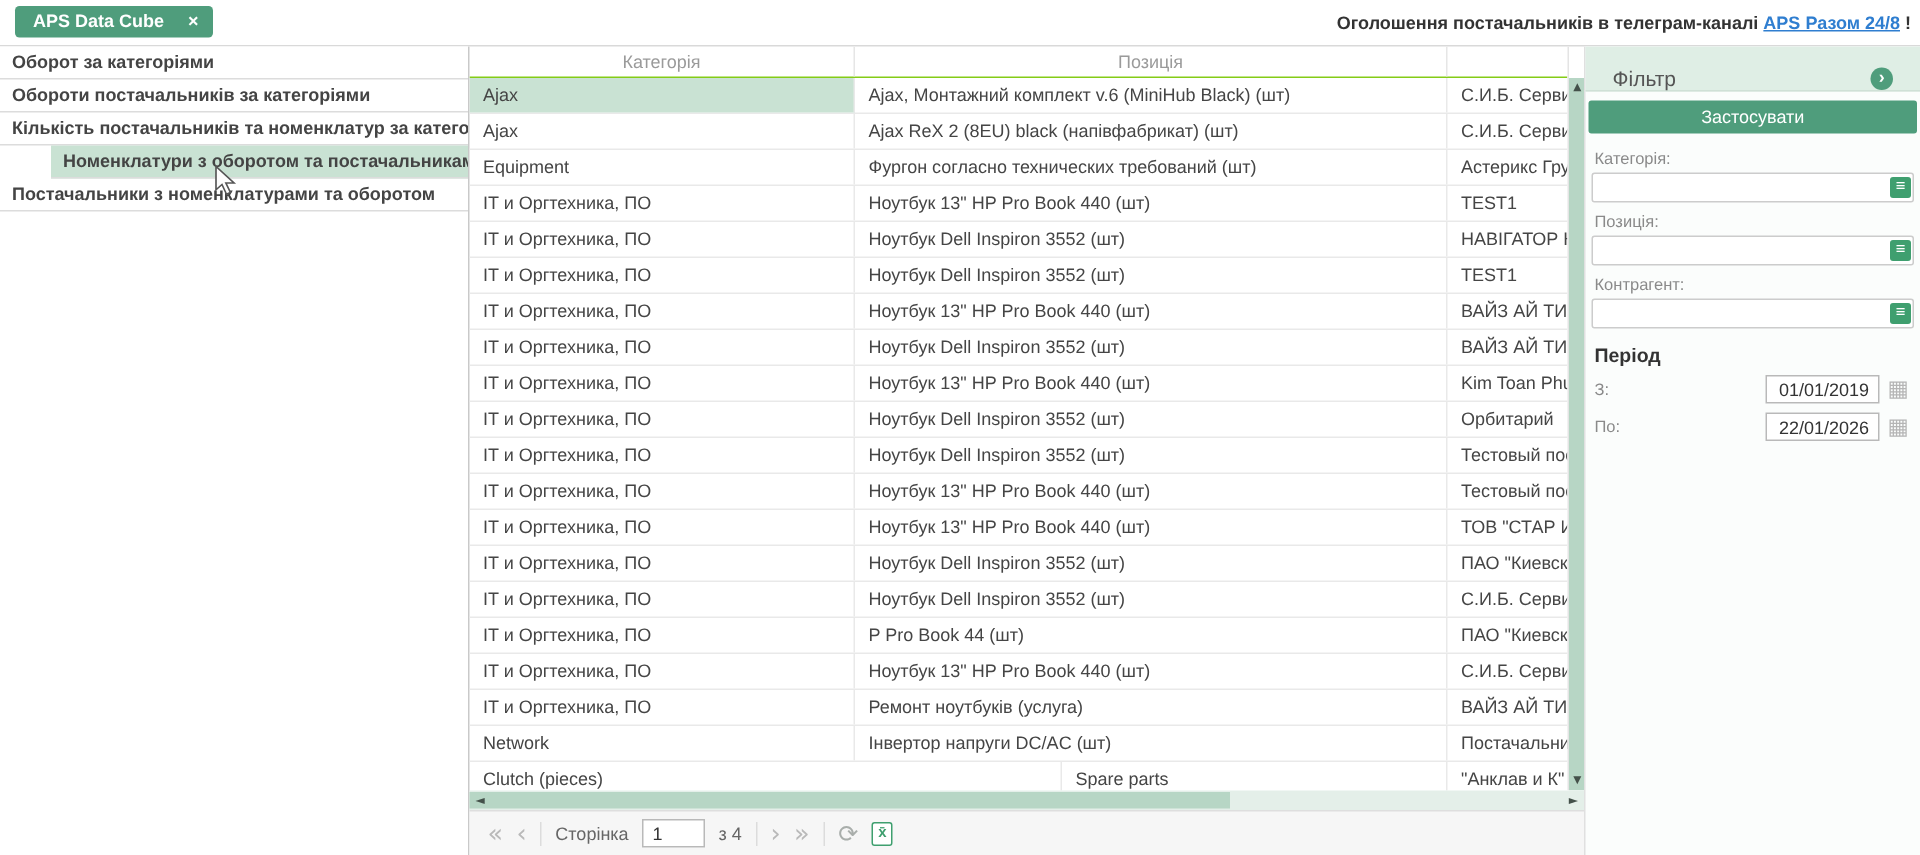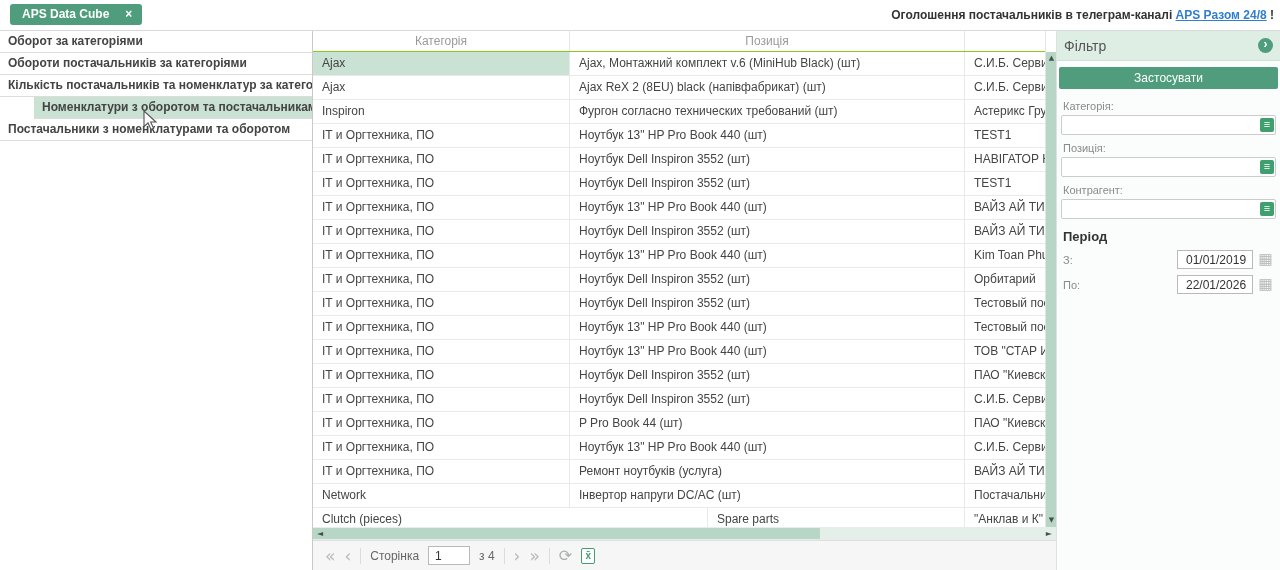--- a/index.html
+++ b/index.html
@@ -60,21 +60,21 @@
   .pg-sep { width:1px; height:16px; background:#dcdcdc; }
   .page-input { width:42px; height:19px; border:1px solid #b9b9b9; font-size:12px;
     padding-left:6px; color:#333; font-family:"Liberation Sans", sans-serif; }
   .refresh { font-size:16px; color:#a9aeab; font-family:"DejaVu Sans", sans-serif; cursor:pointer; }
   .excel { width:14px; height:16px; border:1px solid #3f9f6f; border-radius:2px; background:#fff;
     color:#3f9f6f; font-size:10px; font-weight:bold; text-align:center; line-height:14px; cursor:pointer; }
 
   
   .filter { flex:1; background:#fbfdfc; border-left:1px solid #e0e0e0; }
   .filter-header { height:30px; background:#dfeee5; border-bottom:1px solid #cfe0d6;
-    display:flex; align-items:center; justify-content:space-between; padding:0 7px;
+    display:flex; align-items:flex-end; justify-content:space-between; padding:0 18px;
     font-size:14px; color:#555; }
   .circle-btn { width:15px; height:15px; border-radius:50%; background:#4f9d7c; color:#fff;
     font-size:12px; font-weight:bold; line-height:13px; text-align:center; cursor:pointer; }
   .apply-btn { margin:6px 2px 4px 2px; height:22px; background:#4f9d7c; color:#fff;
     font-size:12px; text-align:center; line-height:22px; border-radius:2px; cursor:pointer; }
   .f-label { font-size:11px; color:#8a8a8a; padding:7px 6px 3px 6px; }
   .f-input { position:relative; margin:0 4px; height:20px; border:1px solid #ccc;
     background:#fff; border-radius:2px; }
   .f-input input { width:100%; height:18px; border:none; outline:none; font-size:12px;
     padding-left:5px; background:transparent; font-family:"Liberation Sans", sans-serif; }
@@ -131,21 +131,21 @@
               <div class="tcell c0 selected">Ajax</div>
               <div class="tcell c1">Ajax, Монтажний комплект v.6 (MiniHub Black) (шт)</div>
               <div class="tcell c2">С.И.Б. Сервис</div>
             </div>
             <div class="trow">
               <div class="tcell c0">Ajax</div>
               <div class="tcell c1">Ajax ReX 2 (8EU) black (напівфабрикат) (шт)</div>
               <div class="tcell c2">С.И.Б. Сервис</div>
             </div>
             <div class="trow">
-              <div class="tcell c0">Inspiron</div>
+              <div class="tcell c0">Equipment</div>
               <div class="tcell c1">Фургон согласно технических требований (шт)</div>
               <div class="tcell c2">Астерикс Груп</div>
             </div>
             <div class="trow">
               <div class="tcell c0">IT и Оргтехника, ПО</div>
               <div class="tcell c1">Ноутбук 13" HP Pro Book 440 (шт)</div>
               <div class="tcell c2">TEST1</div>
             </div>
             <div class="trow">
               <div class="tcell c0">IT и Оргтехника, ПО</div>

